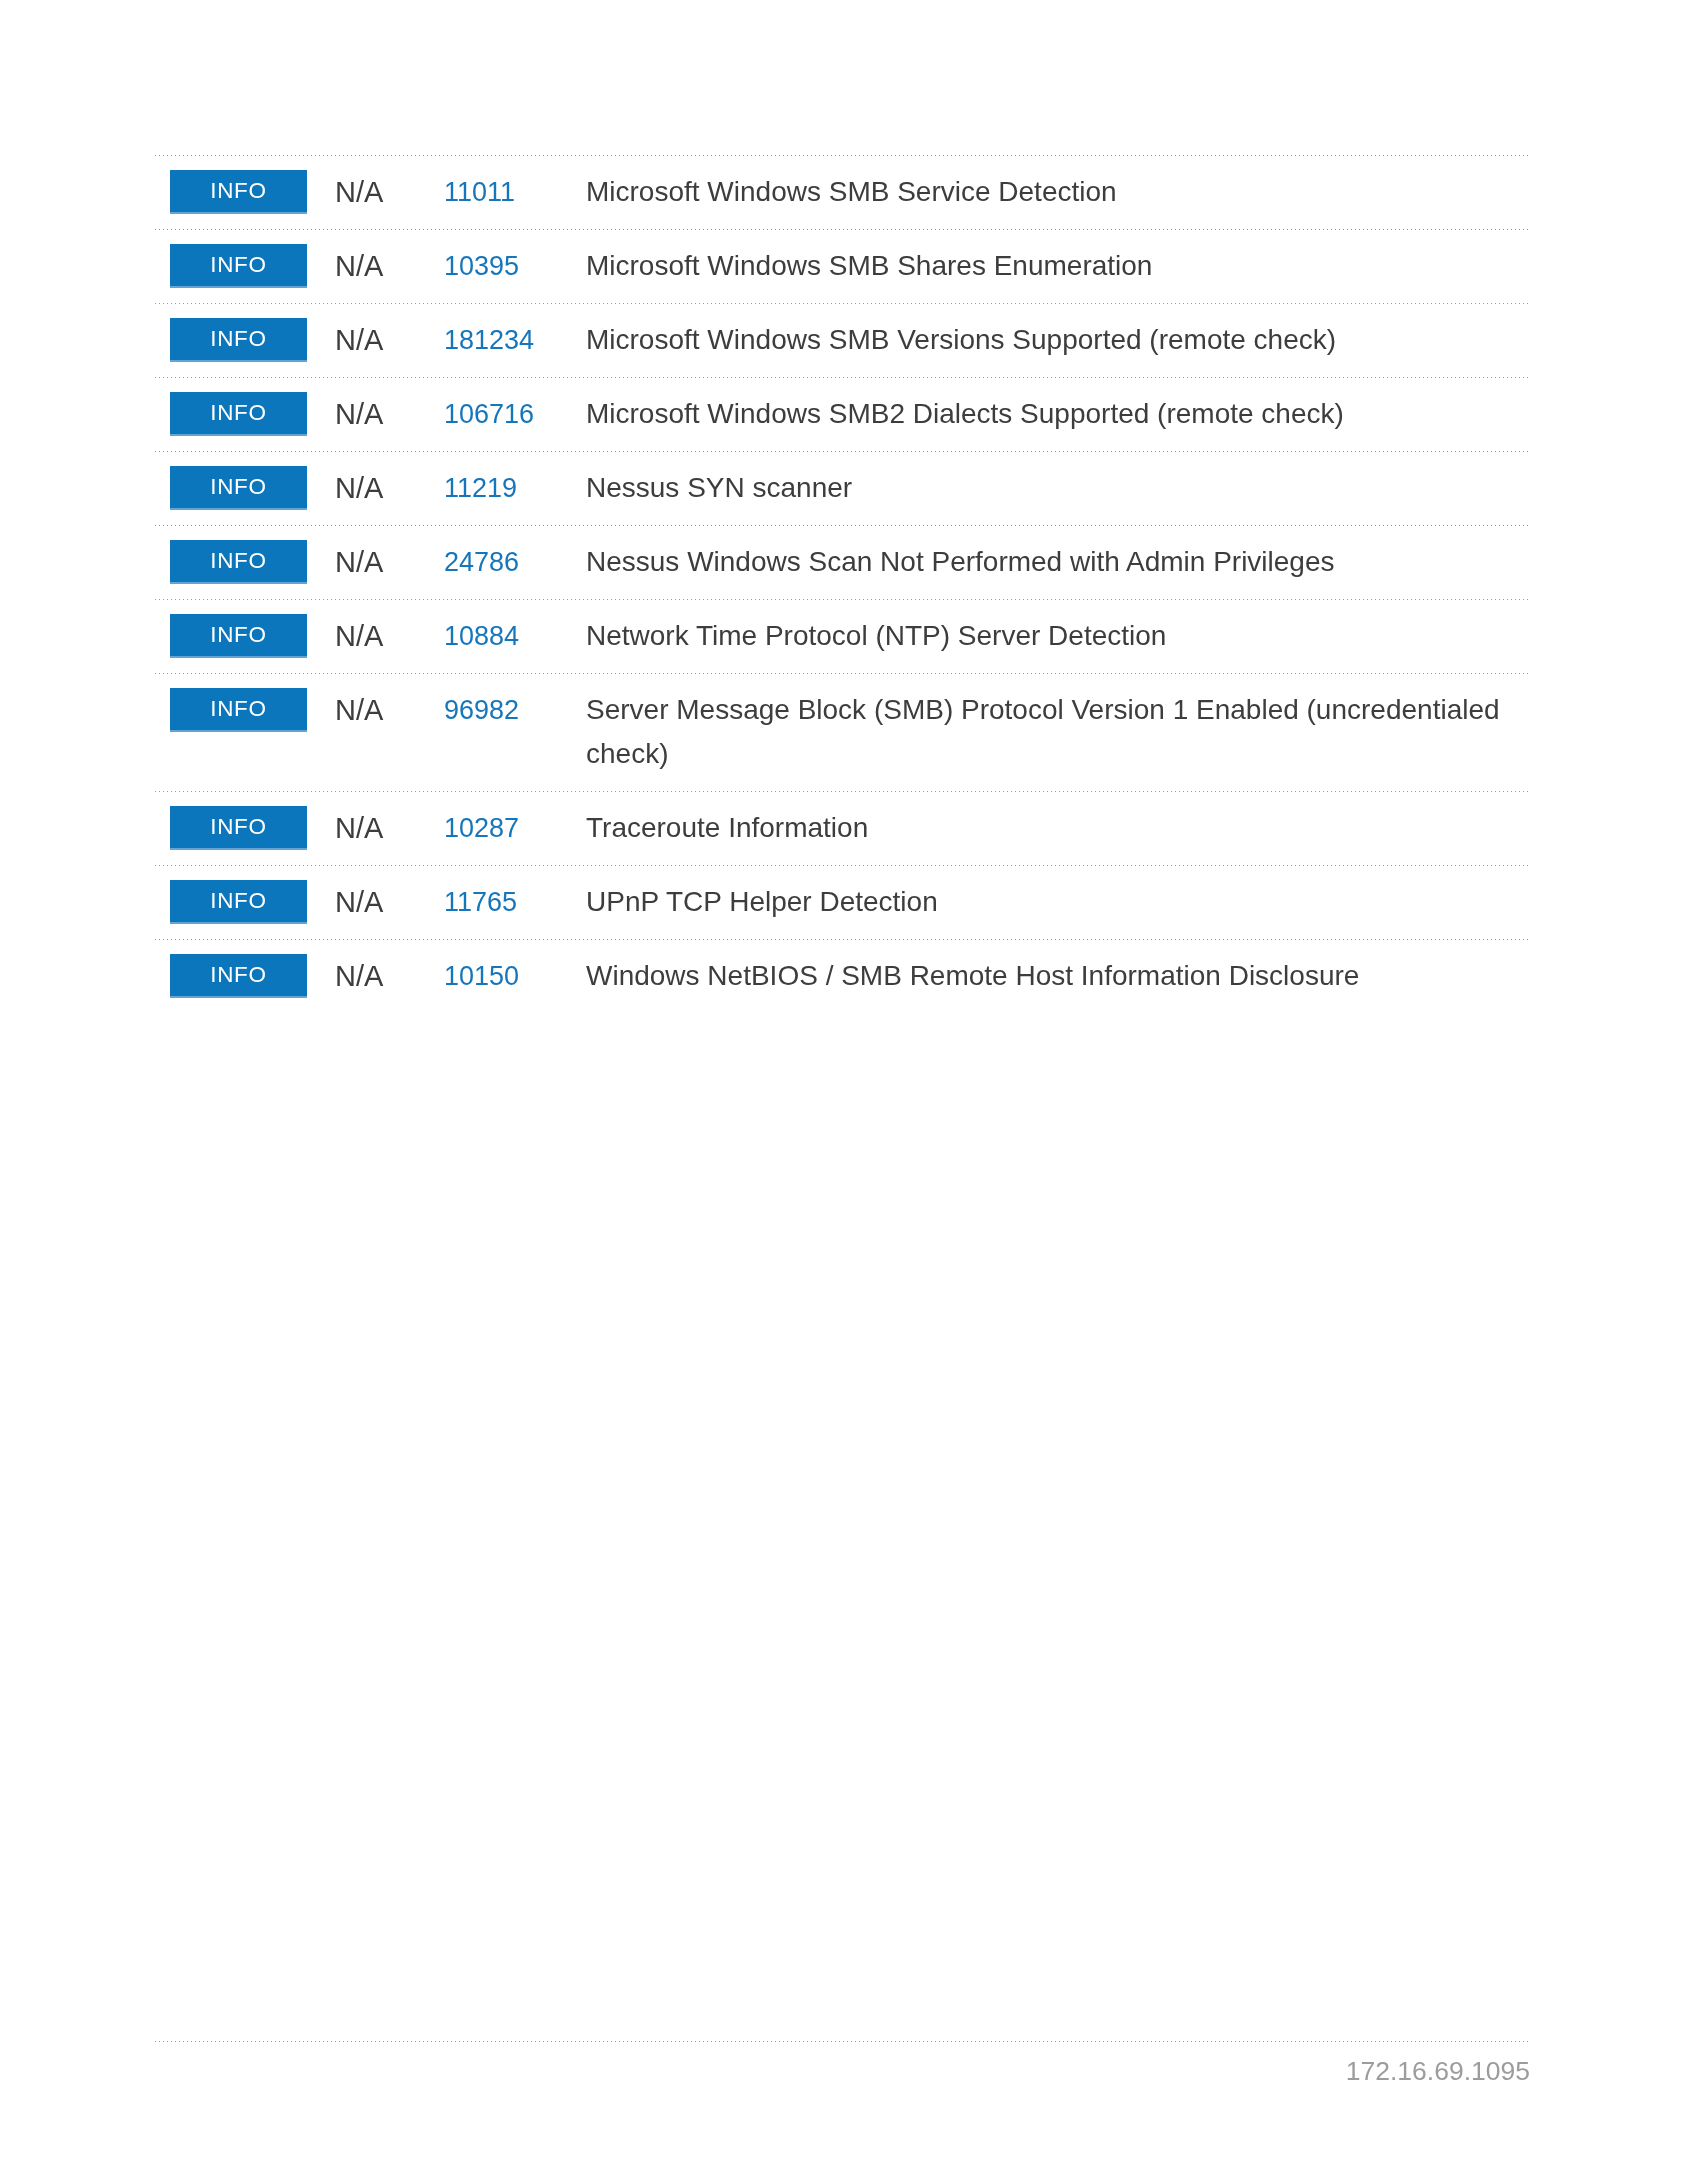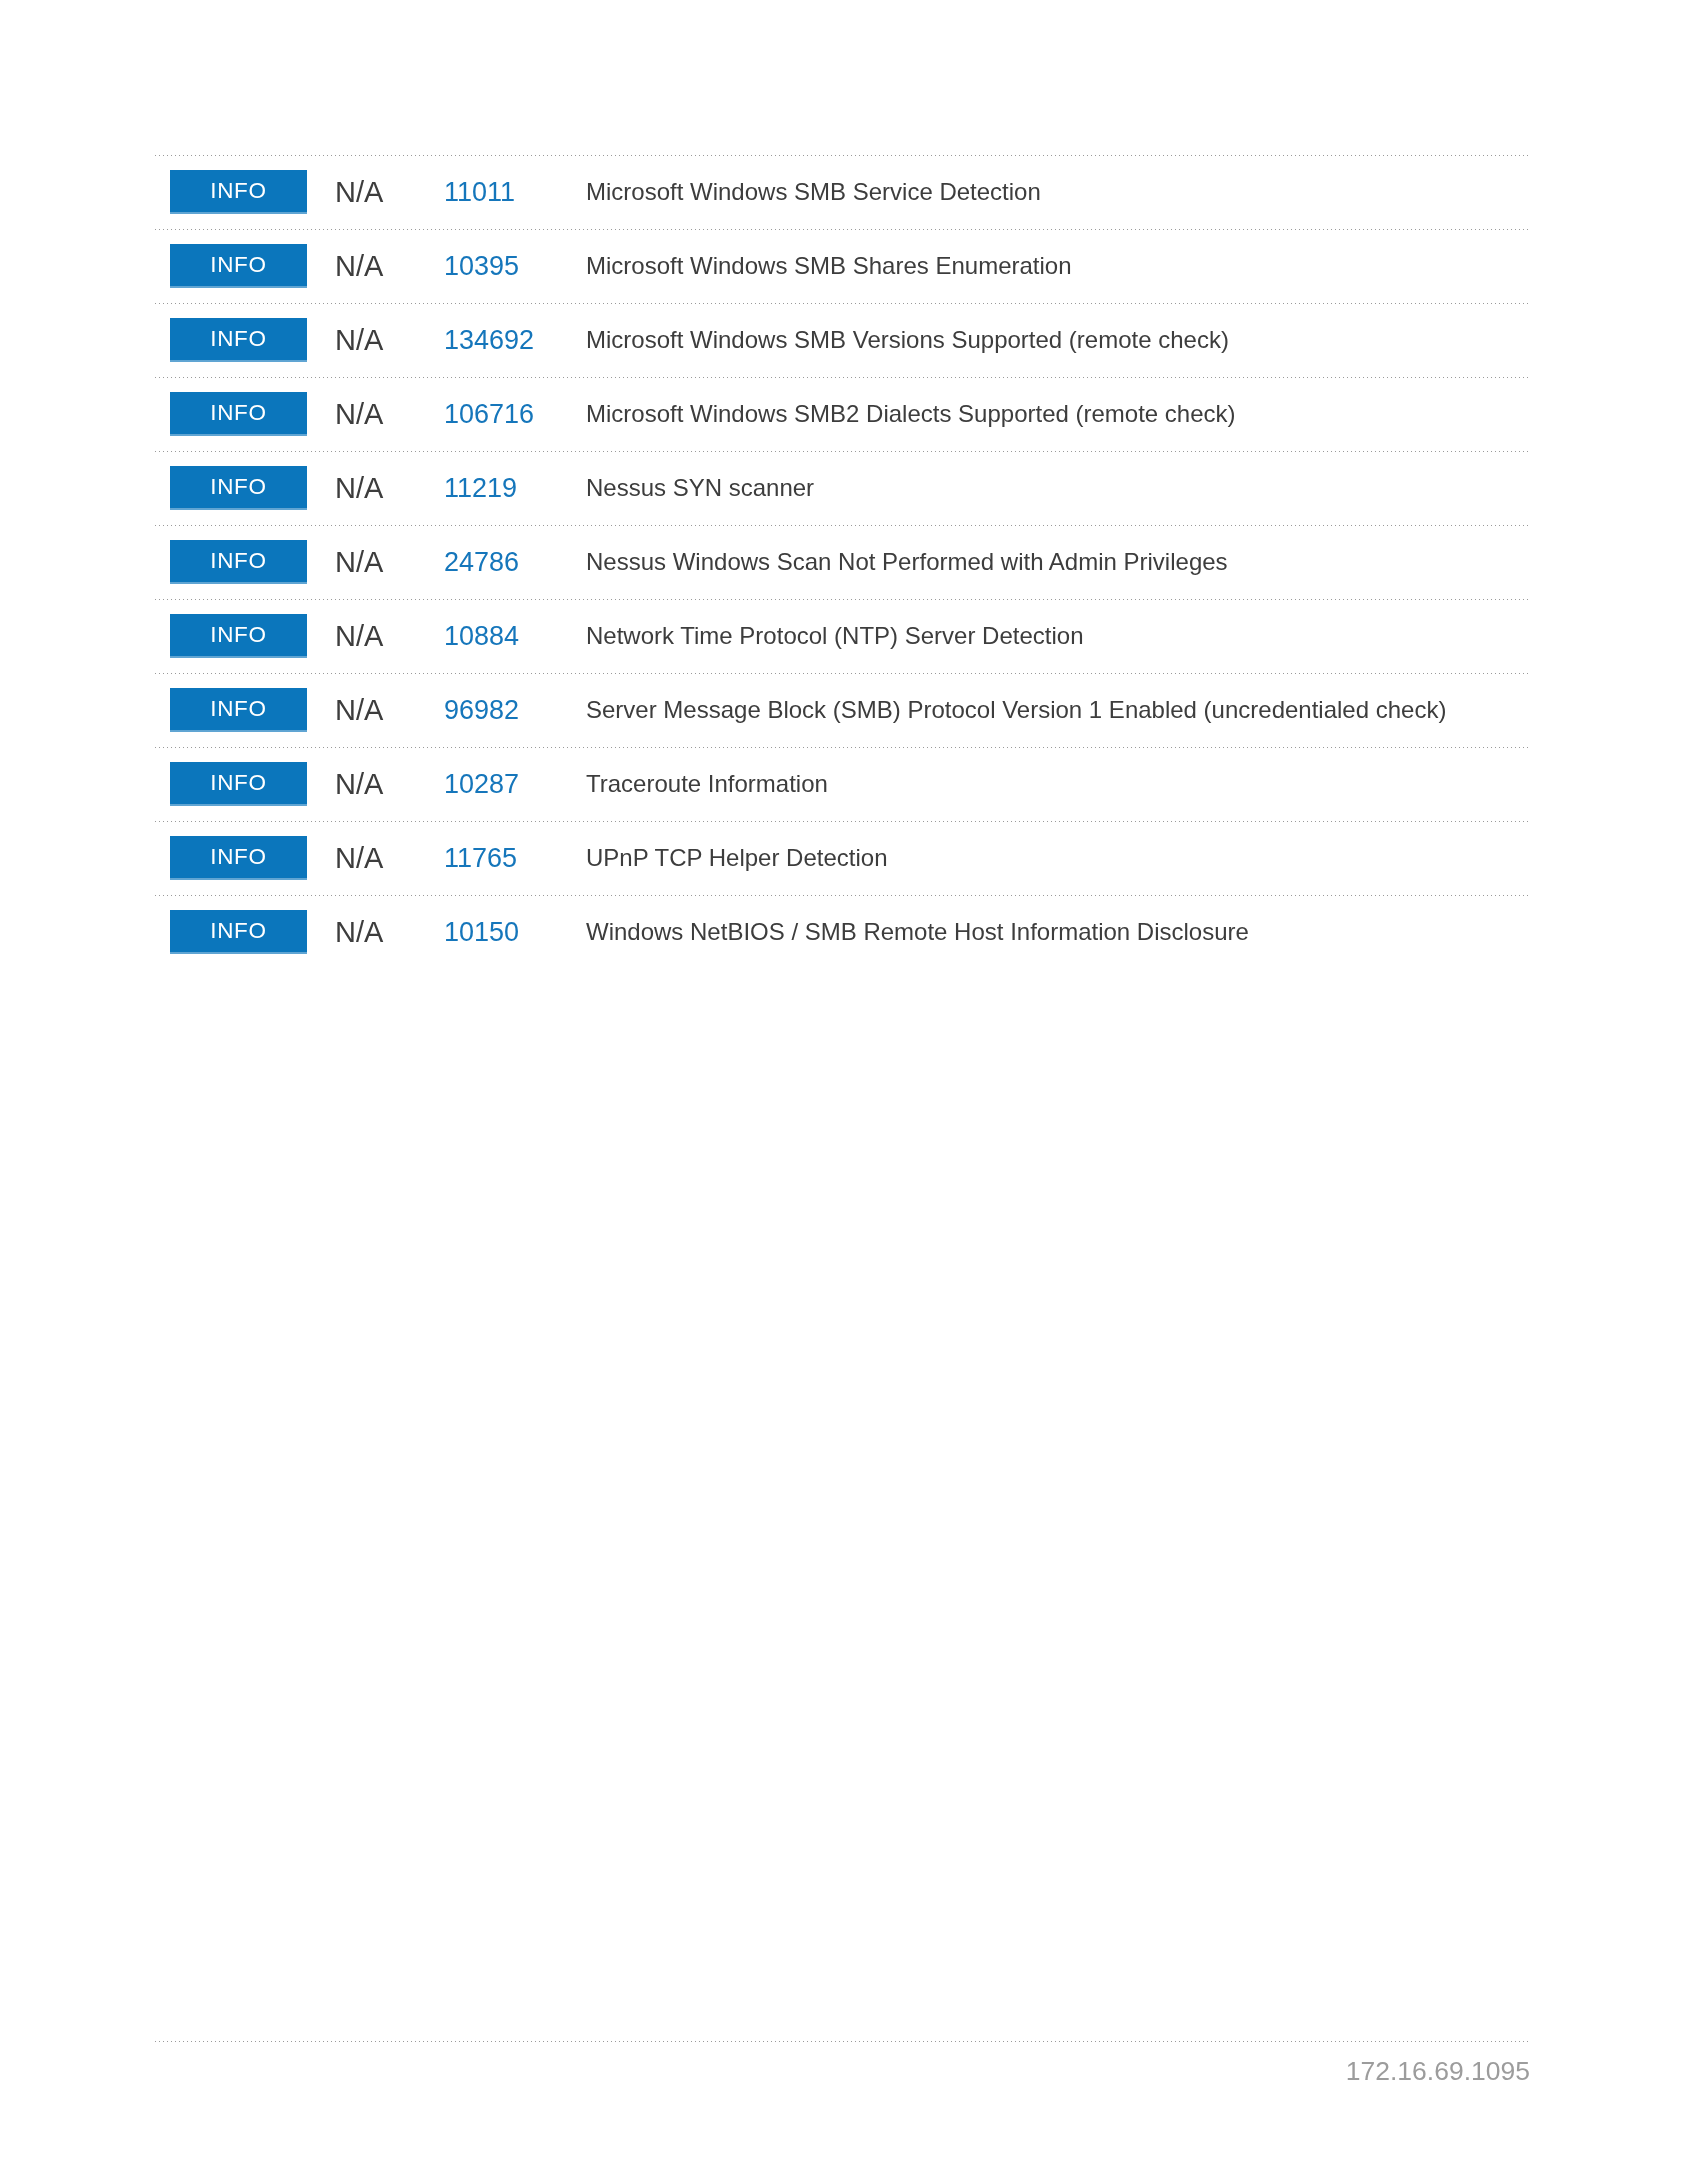--- a/index.html
+++ b/index.html
@@ -52,21 +52,21 @@
     color:var(--row-text);
   }
   .plugin-id{
     font-size:27px;
     line-height:44px;
     color:var(--link);
     text-decoration:none;
     cursor:pointer;
   }
   .plugin-name{
-    font-size:24px;
+    font-size:28px;
     line-height:44px;
     color:var(--row-text);
     margin-right:-13.2px; 
   }
   .footer{
     position:absolute;
     left:155px;
     top:2041px;
     width:1375px;
     display:flex;
@@ -100,21 +100,21 @@
         <span class="cvss">N/A</span>
         <a class="plugin-id">10395</a>
         <span class="plugin-name">Microsoft Windows SMB Shares Enumeration</span>
       </div>
 
       <div class="row">
         <div>
           <span class="badge">INFO</span>
         </div>
         <span class="cvss">N/A</span>
-        <a class="plugin-id">134692</a>
+        <a class="plugin-id">181234</a>
         <span class="plugin-name">Microsoft Windows SMB Versions Supported (remote check)</span>
       </div>
 
       <div class="row">
         <div>
           <span class="badge">INFO</span>
         </div>
         <span class="cvss">N/A</span>
         <a class="plugin-id">106716</a>
         <span class="plugin-name">Microsoft Windows SMB2 Dialects Supported (remote check)</span>

